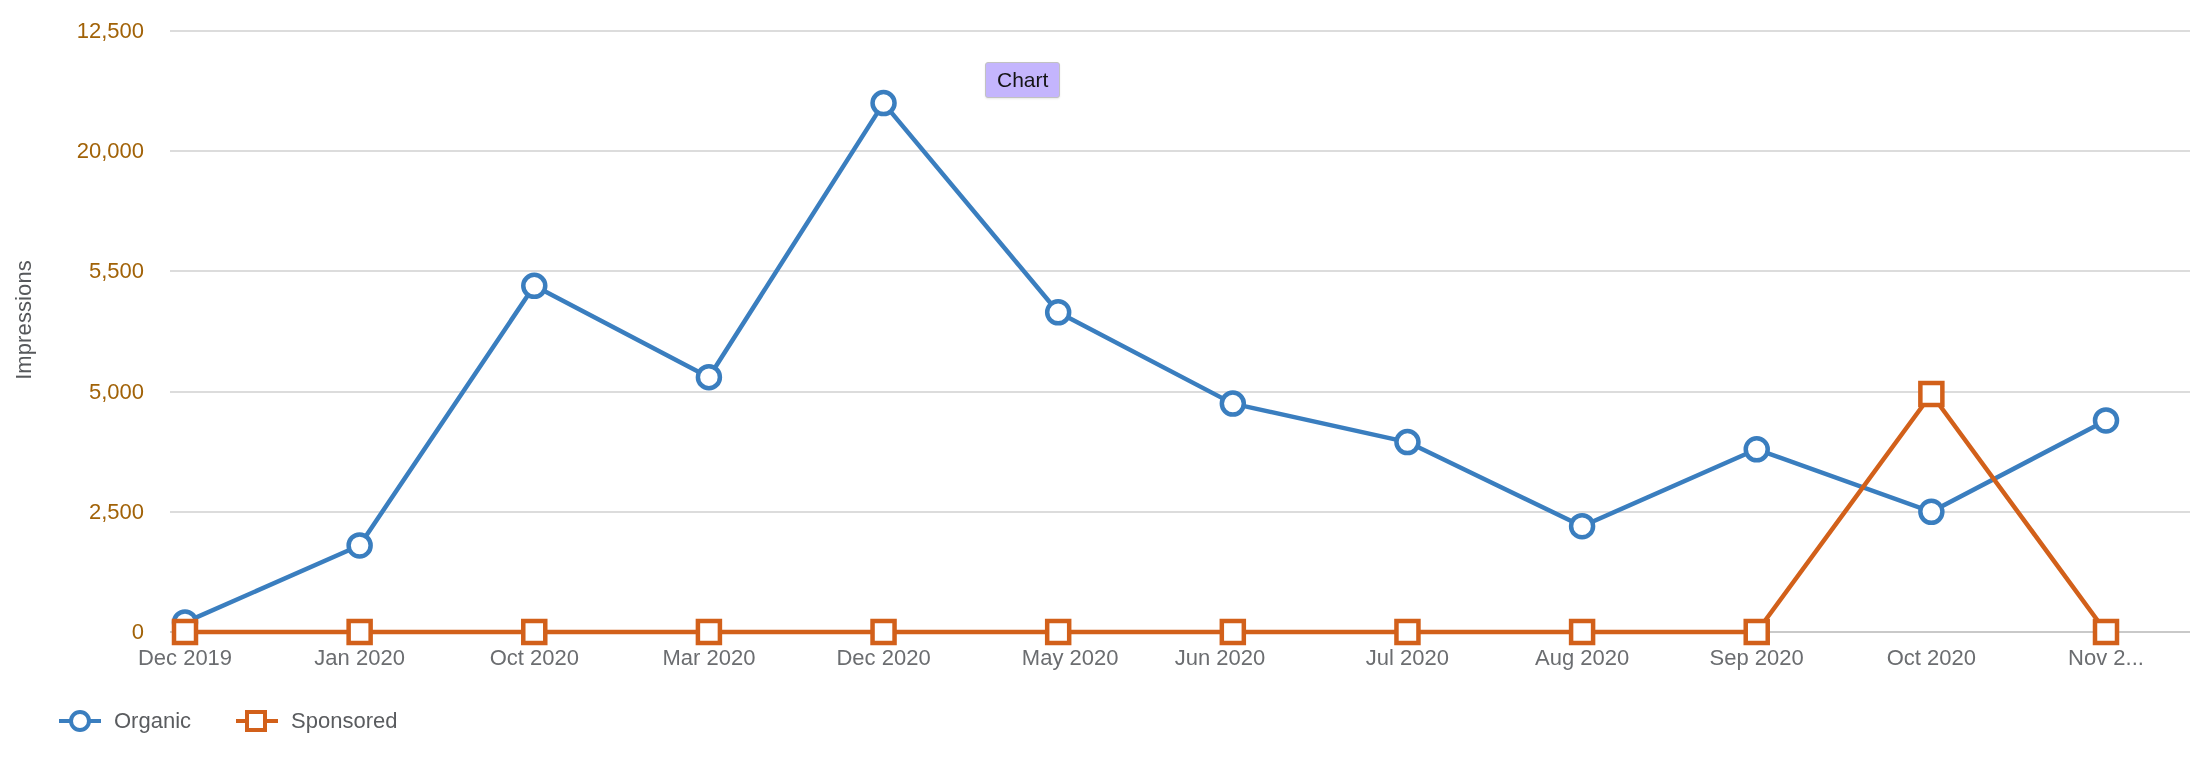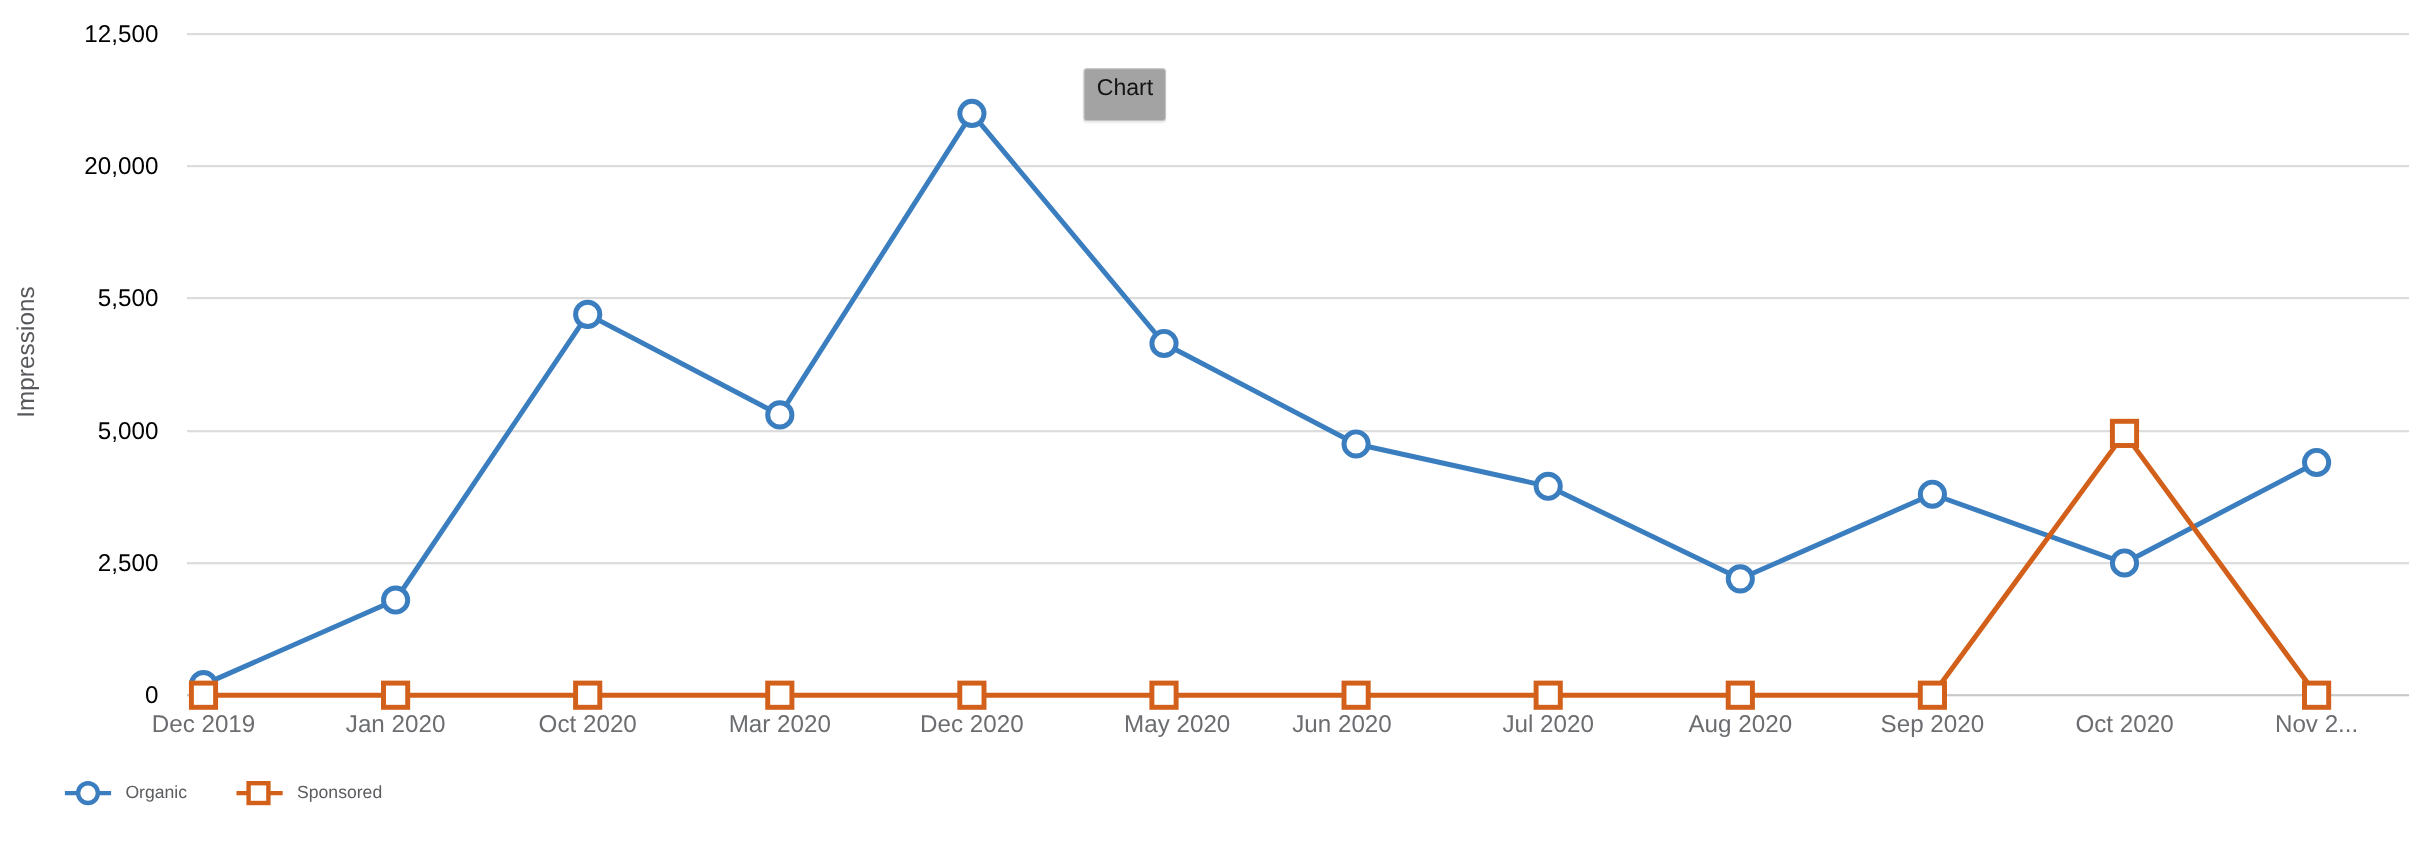--- a/index.html
+++ b/index.html
@@ -45,21 +45,21 @@
     left: 0;
     top: 0;
     width: 170px;
     height: 700px;
   }
   .y-tick {
     position: absolute;
     right: 26px;
     transform: translateY(-50%);
     font-size: 22px;
-    color: #000000;
+    color: #a16207;
     text-align: right;
     white-space: nowrap;
   }
 
   
   .plot {
     position: absolute;
     left: 170px;
     top: 0;
     width: 2020px;
@@ -101,26 +101,26 @@
     transform: translateX(-50%);
     font-size: 22px;
     color: #6b6d70;
     white-space: nowrap;
     top: 0;
   }
 
   
   .chart-badge {
     position: absolute;
-    background: #a3a3a3;
+    background: #c4b5fd;
     border: 1px solid #c2c2c2;
     border-radius: 3px;
     font-size: 21px;
     color: #141414;
-    padding: 5px 11px 18px 11px;
+    padding: 5px 11px 6px 11px;
     line-height: 1.1;
     box-shadow: 0 1px 2px rgba(0,0,0,0.09);
     white-space: nowrap;
   }
 
   
   .legend {
     position: absolute;
     left: 58px;
     top: 708px;
@@ -128,21 +128,21 @@
     align-items: center;
     gap: 44px;
   }
   .legend-item {
     display: flex;
     align-items: center;
     gap: 12px;
     cursor: pointer;
   }
   .legend-label {
-    font-size: 16px;
+    font-size: 22px;
     color: #5a5c5f;
     white-space: nowrap;
   }
   .legend-marker {
     width: 44px;
     height: 26px;
     display: block;
   }
 </style>
 </head>

